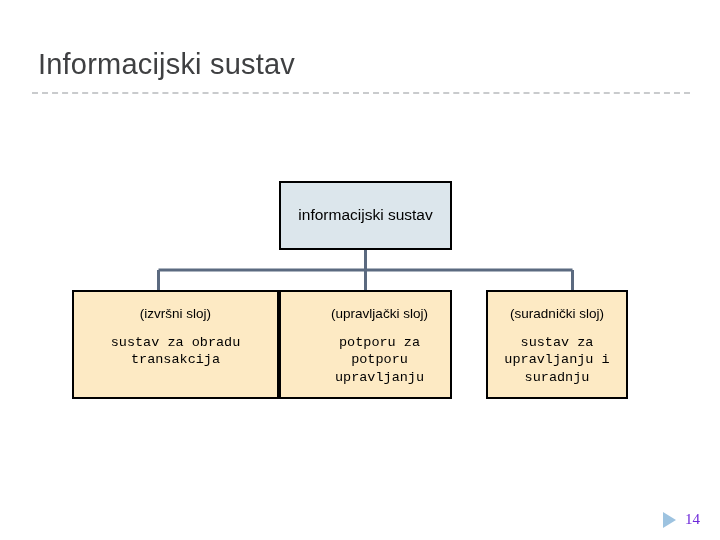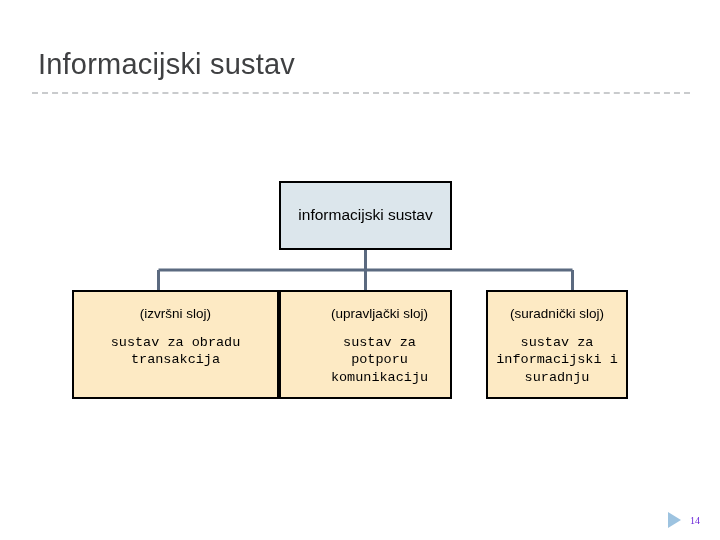--- a/index.html
+++ b/index.html
@@ -116,21 +116,21 @@
   }
   #nav-triangle-icon {
     width: 0;
     height: 0;
     border-top: 8px solid transparent;
     border-bottom: 8px solid transparent;
     border-left: 13px solid #9dc3e0;
   }
   #page-number {
     font-family: "Liberation Serif", serif;
-    font-size: 10px;
+    font-size: 15px;
     color: #6d28d9;
     font-weight: 400;
   }
 </style>
 </head>
 <body>
 
 <div>
   <div id="slide-title">Informacijski sustav</div>
   <div id="title-rule"></div>
@@ -152,26 +152,26 @@
     <div class="node-title">informacijski sustav</div>
   </div>
 
   <div class="node node-child" id="node-child-0">
     <div class="layer-label">(izvršni sloj)</div>
     <div class="node-desc">sustav za obradu transakcija</div>
   </div>
 
   <div class="node node-child" id="node-child-1">
     <div class="layer-label">(upravljački sloj)</div>
-    <div class="node-desc">sustav za potporu komunikaciju</div>
+    <div class="node-desc">potporu za potporu upravljanju</div>
   </div>
 
   <div class="node node-child" id="node-child-2">
     <div class="layer-label">(suradnički sloj)</div>
-    <div class="node-desc">sustav za informacijski i suradnju</div>
+    <div class="node-desc">sustav za upravljanju i suradnju</div>
   </div>
 
 </div>
 
 <div id="footer">
   <div id="nav-triangle-icon"></div>
   <div id="page-number">14</div>
 </div>
 
 </body></html>

